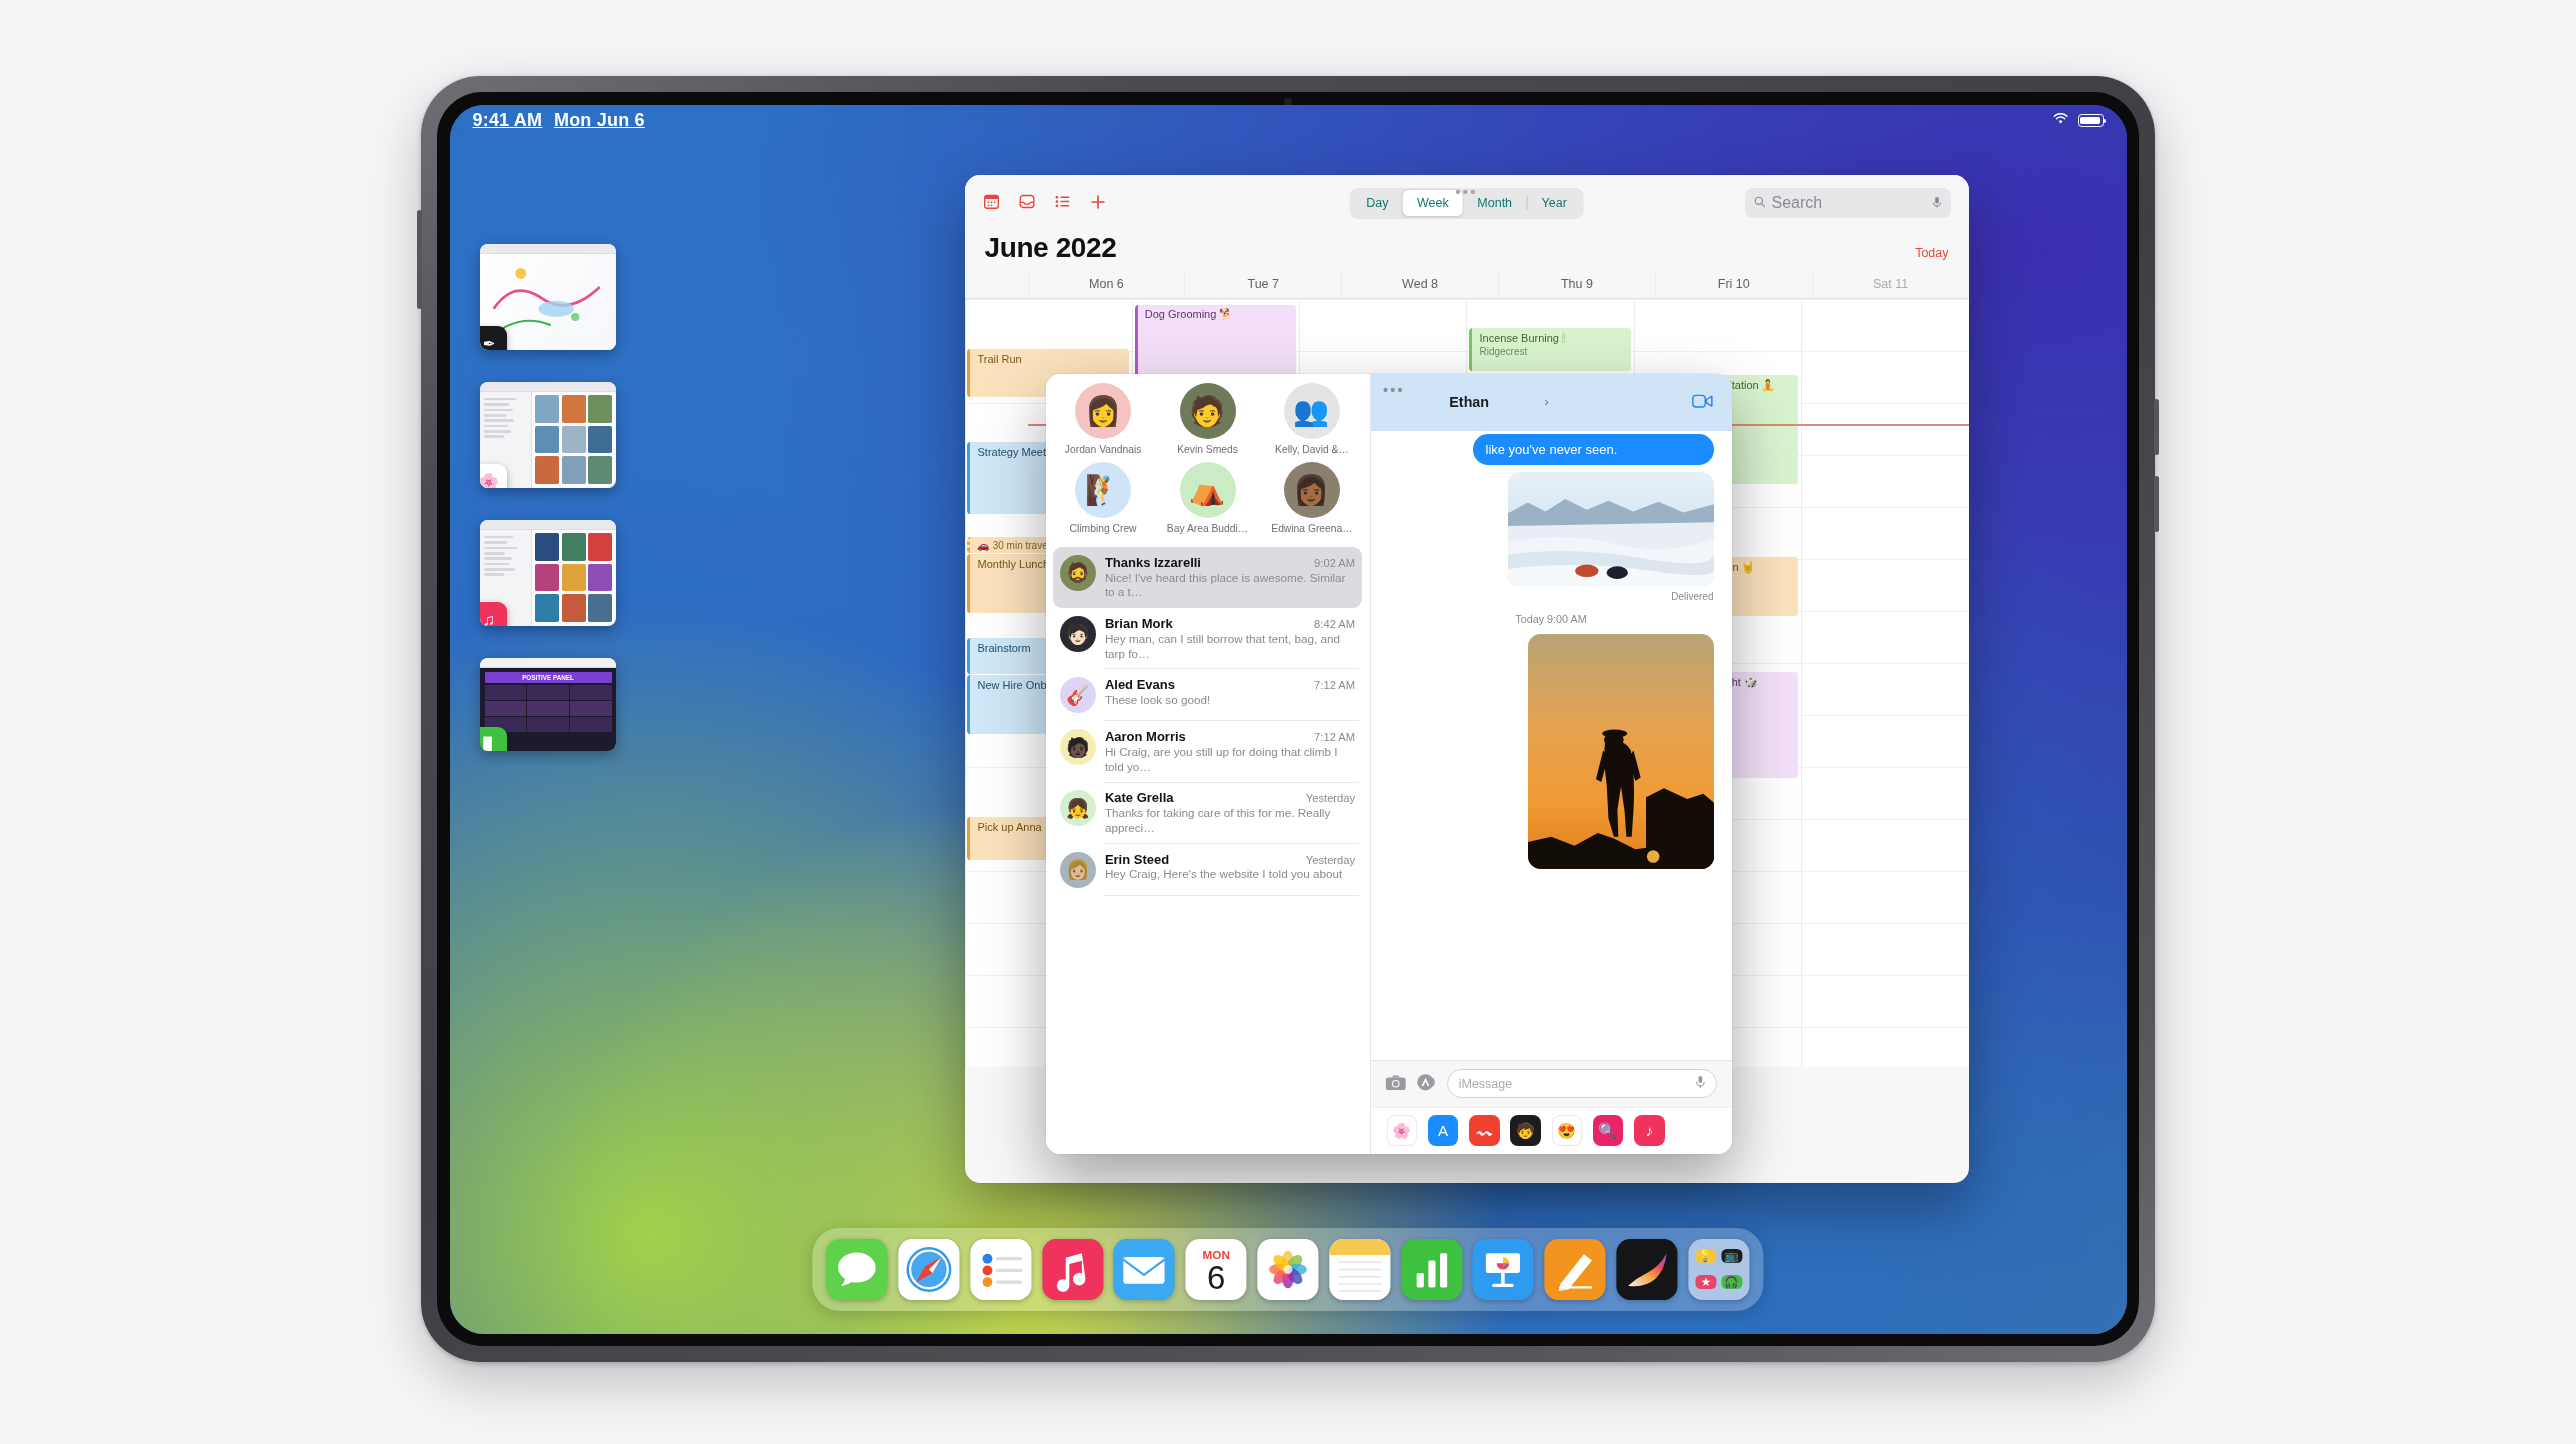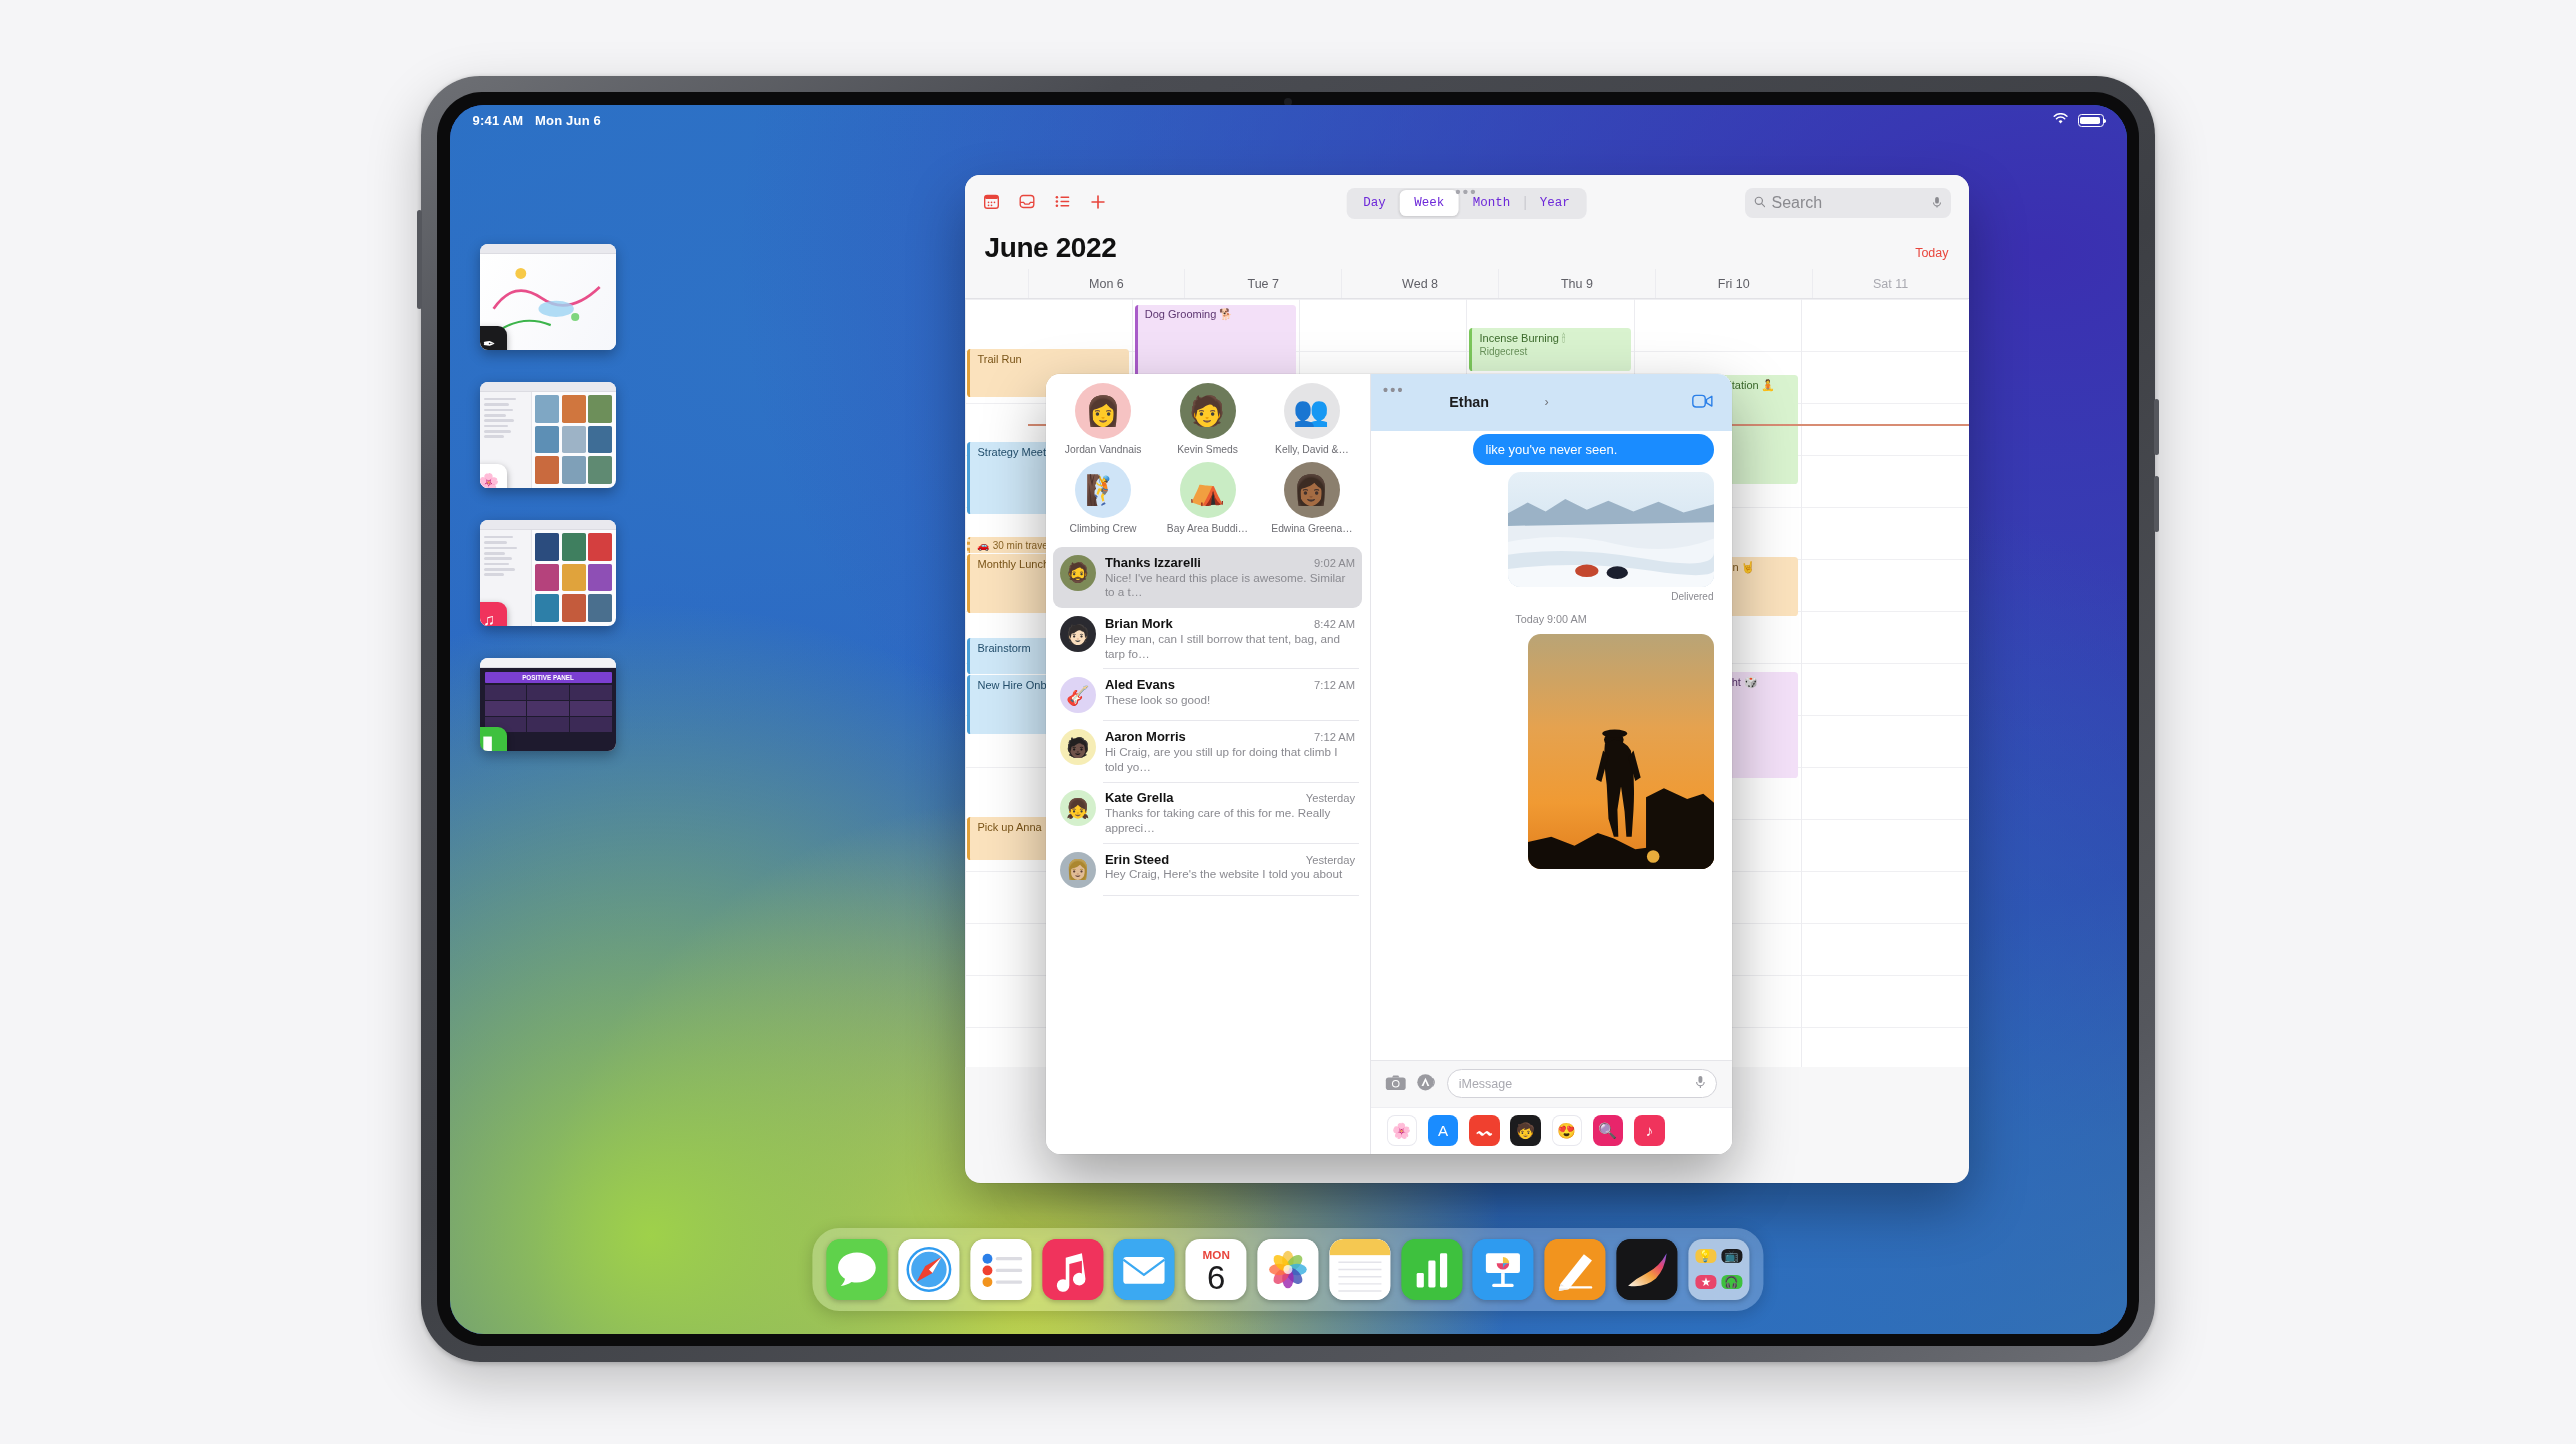--- a/index.html
+++ b/index.html
@@ -54,23 +54,24 @@
       radial-gradient(ellipse at 95% 12%, #3b2fb0 0%, rgba(59,47,176,0) 58%),
       radial-gradient(ellipse at 20% 20%, #2e72c6 0%, rgba(46,114,198,0) 60%),
       linear-gradient(160deg,#2a6fc4 0%, #2a62c0 30%, #2f56b8 55%, #2b4fae 75%, #3a72a8 100%);
   }
 
   
   #status-bar {
     position: absolute; left: 0; right: 0; top: 0; height: 32px;
     display: flex; align-items: center;
     padding: 0 23px;
-    color: #fff; font-size: 13px; font-weight: bold;
+    color: #fff; font-size: 18px; font-weight: bold;
     letter-spacing: 0.2px;
     z-index: 60;
+    text-decoration: underline;
   }
   #status-left { display: flex; gap: 11.7px; align-items: center; }
   #status-right { margin-left: auto; display: flex; gap: 9px; align-items: center; }
   .wifi-glyph { font-size: 13.4px; line-height: 1; }
   .battery {
     width: 26px; height: 12.5px; border: 1.4px solid #fff; border-radius: 3.6px;
     position: relative; display: inline-block;
   }
   .battery::after {
     content: ''; position: absolute; right: -3.6px; top: 3.6px;
@@ -122,23 +123,22 @@
   }
   #cal-tools-left { display: flex; gap: 18px; align-items: center; }
   .cal-ico { color: #e8453c; font-size: 17px; line-height: 1; cursor: default; }
   #cal-seg {
     position: absolute; left: 50%; transform: translateX(-50%);
     display: flex; align-items: center;
     background: #e7e7ea; border-radius: 8px; padding: 2.7px; height: 31px;
   }
   .seg-item {
     padding: 0 14.3px; height: 26px; line-height: 26px;
-    font-size: 12.5px; color: #6d28d9; border-radius: 6.3px;
+    font-size: 12.5px; color: #0f766e; border-radius: 6.3px;
     position: relative;
-    font-family: Liberation Mono, monospace;
   }
   .seg-item.active { background: #fff; box-shadow: 0 0.9px 2.7px rgba(0,0,0,.14); font-weight: 500; }
   .seg-sep { width: 0.9px; height: 13.4px; background: #c4c4ca; }
   #cal-search {
     margin-left: auto; width: 206px; height: 30px;
     background: #e7e7ea; border-radius: 8px;
     display: flex; align-items: center; gap: 6.3px; padding: 0 9px;
     font-size: 16px; color: #8a8a8f;
   }
   #cal-header {

